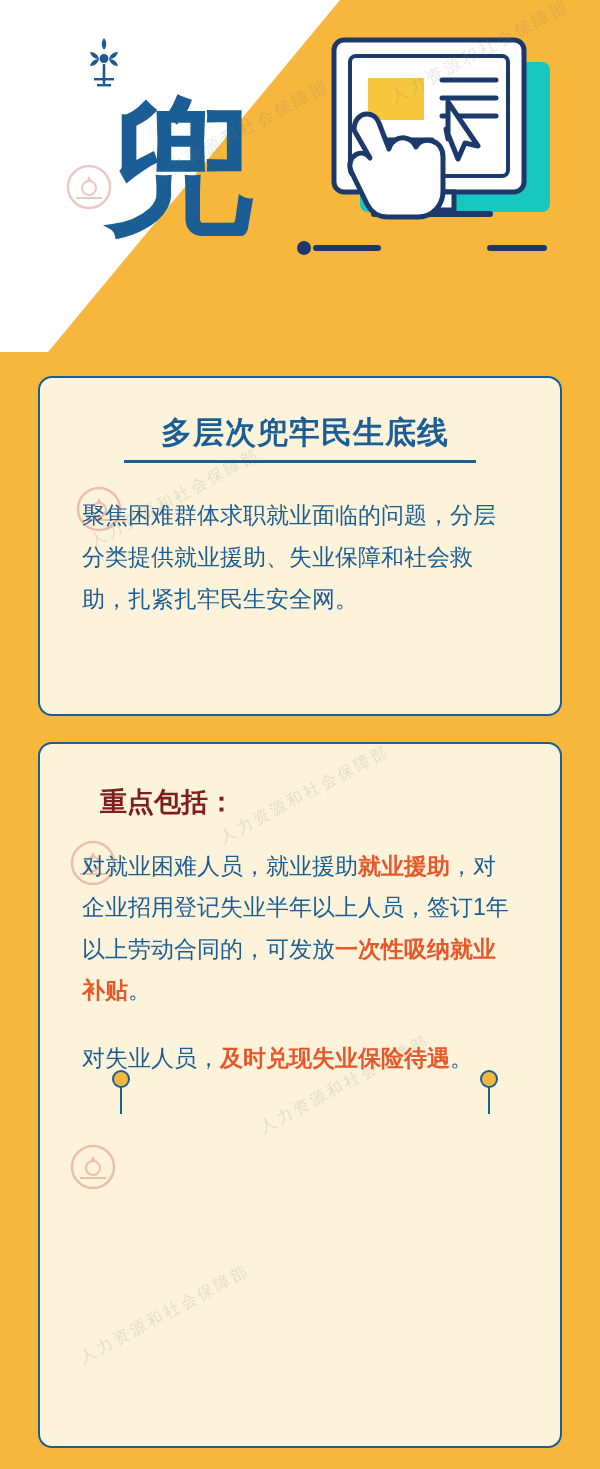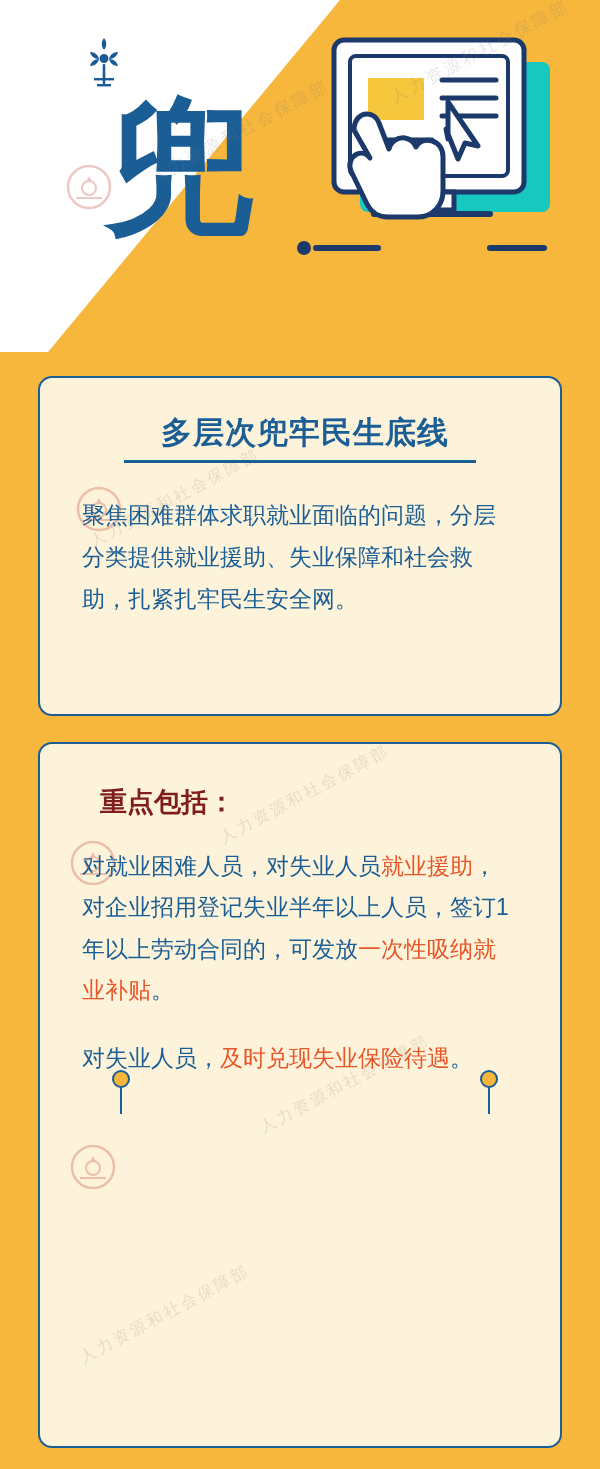--- a/index.html
+++ b/index.html
@@ -132,21 +132,21 @@
   .para {
     margin: 26px 42px 0 42px;
     font-size: 23px;
     line-height: 1.8;
     color: #1b5e96;
     position: relative;
     z-index: 3;
   }
   .hl {
     color: #e8572a;
-    font-weight: normal;
+    font-weight: bold;
   }
 
   
   .connector {
     position: absolute;
     z-index: 5;
   }
   .dot {
     position: absolute;
     width: 18px;
@@ -291,15 +291,15 @@
     <svg viewBox="0 0 46 46" width="46" height="46" aria-hidden="true">
       <circle cx="23" cy="23" r="21" fill="none" stroke="#c23a2b" stroke-width="2.5"></circle>
       <path d="M23 12l3 6h-6z" fill="#c23a2b"></path>
       <circle cx="23" cy="24" r="7" fill="none" stroke="#c23a2b" stroke-width="2"></circle>
       <path d="M10 34h26" stroke="#c23a2b" stroke-width="2"></path>
     </svg>
   </div>
 
   <div class="sub-head">重点包括：</div>
 
-  <p class="para" id="para-0"><span>对就业困难人员，对失业人员</span><span class="hl">就业援助</span><span>，对企业招用登记失业半年以上人员，签订1年以上劳动合同的，可发放</span><span class="hl">一次性吸纳就业补贴</span><span>。</span></p>
+  <p class="para" id="para-0"><span>对就业困难人员，就业援助</span><span class="hl">就业援助</span><span>，对企业招用登记失业半年以上人员，签订1年以上劳动合同的，可发放</span><span class="hl">一次性吸纳就业补贴</span><span>。</span></p>
   <p class="para" id="para-1"><span>对失业人员，</span><span class="hl">及时兑现失业保险待遇</span><span>。</span></p>
 </div>
 
 </body></html>

